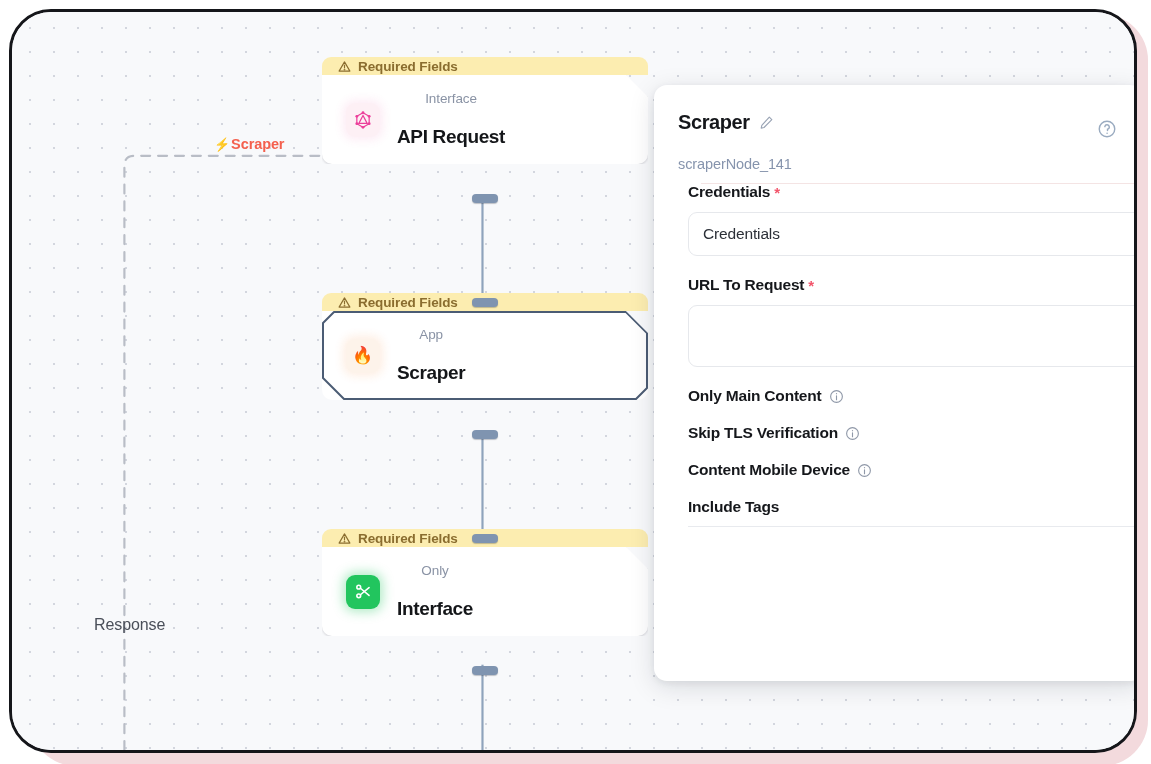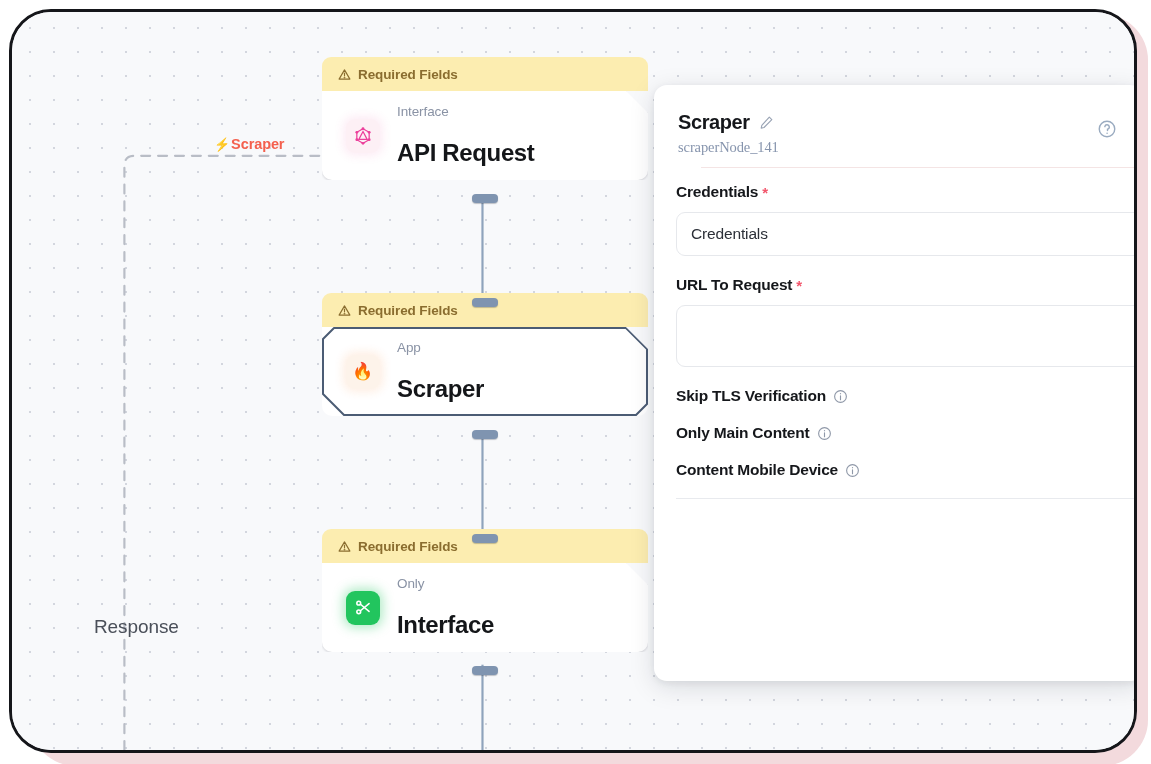--- a/index.html
+++ b/index.html
@@ -78,34 +78,34 @@
     letter-spacing: -0.1px;
     white-space: nowrap;
   }
   .trigger-label .bolt { font-size: 13px; line-height: 1; }
 
   .response-label {
     position: absolute;
     left: 82px;
     top: 604px;
     color: #4a4f59;
-    font-size: 19px;
+    font-size: 16px;
     font-weight: 400;
     letter-spacing: -0.1px;
     white-space: nowrap;
   }
 
   
   .node {
     position: absolute;
     width: 326px;
   }
 
   .node-banner {
-    height: 34px;
+    height: 18px;
     background: #fcedb0;
     border-radius: 9px 9px 0 0;
     display: flex;
     align-items: center;
     gap: 7px;
     padding: 0 0 0 16px;
     color: #8a6d2f;
     font-size: 13.5px;
     font-weight: 600;
     letter-spacing: -0.1px;
@@ -150,30 +150,30 @@
     align-items: center;
     justify-content: center;
     flex: 0 0 auto;
     font-size: 18px;
     line-height: 1;
   }
   .icon-api   { background: #fdf0f5; box-shadow: 0 0 10px 3px rgba(236,72,153,0.10); }
   .icon-app   { background: #fdf3ea; box-shadow: 0 0 10px 3px rgba(249,115,22,0.12); }
   .icon-data  { background: #22c55e; box-shadow: 0 0 11px 3px rgba(34,197,94,0.35); }
 
-  .node-text { display: flex; flex-direction: column; gap: 20px; }
+  .node-text { display: flex; flex-direction: column; gap: 20px; align-items: center; }
   .node-cat {
     color: #8a93a5;
     font-size: 13.5px;
     font-weight: 400;
     letter-spacing: -0.1px;
   }
   .node-title {
     color: #141619;
-    font-size: 24px;
+    font-size: 19px;
     font-weight: 700;
     letter-spacing: -0.35px;
   }
 
   
   .handle {
     position: absolute;
     width: 26px;
     height: 9px;
     border-radius: 4px;
@@ -205,43 +205,42 @@
     gap: 9px;
   }
   .panel-title {
     color: #15171b;
     font-size: 20px;
     font-weight: 700;
     letter-spacing: -0.4px;
   }
   .pencil-ico { width: 15px; height: 15px; display:block; cursor: pointer; }
   .panel-subtitle {
-    margin-top: 5px;
+    margin-top: 22px;
     color: #8694ad;
     font-size: 14.5px;
     letter-spacing: -0.1px;
-    font-family: Liberation Serif, serif;
   }
   .help-ico {
     position: absolute;
     right: 26px;
     top: 34px;
     width: 20px;
     height: 20px;
     display: block;
     cursor: pointer;
   }
   .panel-divider {
     height: 1px;
     background: #f4e4e4;
     margin: 11px 0 0 23px;
   }
 
   .panel-body {
-    padding: 22px 0 0 22px;
+    padding: 22px 0 0 34px;
   }
 
   .field { margin-bottom: 0; }
   .field-label {
     display: flex;
     align-items: center;
     gap: 7px;
     color: #15171b;
     font-size: 15.5px;
     font-weight: 700;
@@ -431,32 +430,32 @@
         <div class="field">
           <div class="field-label">
             <span>URL To Request</span>
             <span class="req-star">*</span>
           </div>
           <div class="textarea-box"></div>
         </div>
 
         <div class="field toggle-row">
           <div class="field-label tight">
-            <span>Skip TLS Verification</span>
+            <span>Only Main Content</span>
             <svg class="info-ico" viewBox="0 0 24 24" fill="none" stroke="#8f98a8" stroke-width="1.8">
               <circle cx="12" cy="12" r="9.4"></circle>
                 <path d="M12 11v6" stroke-linecap="round"></path>
                 <circle cx="12" cy="7.4" r="1" fill="#8f98a8" stroke="none"></circle>
             </svg>
           </div>
         </div>
 
         <div class="field toggle-row">
           <div class="field-label tight">
-            <span>Only Main Content</span>
+            <span>Skip TLS Verification</span>
             <svg class="info-ico" viewBox="0 0 24 24" fill="none" stroke="#8f98a8" stroke-width="1.8">
               <circle cx="12" cy="12" r="9.4"></circle>
                 <path d="M12 11v6" stroke-linecap="round"></path>
                 <circle cx="12" cy="7.4" r="1" fill="#8f98a8" stroke="none"></circle>
             </svg>
           </div>
         </div>
 
         <div class="field toggle-row">
           <div class="field-label tight">
@@ -464,20 +463,23 @@
             <svg class="info-ico" viewBox="0 0 24 24" fill="none" stroke="#8f98a8" stroke-width="1.8">
               <circle cx="12" cy="12" r="9.4"></circle>
                 <path d="M12 11v6" stroke-linecap="round"></path>
                 <circle cx="12" cy="7.4" r="1" fill="#8f98a8" stroke="none"></circle>
             </svg>
           </div>
         </div>
 
 
         <div class="field">
+          <div class="field-label tight">
+            <span>Include Tags</span>
+          </div>
           <div class="bare-underline"></div>
         </div>
 
       </div>
     </div>
 
   </div>
 </div>
 
 </body></html>

